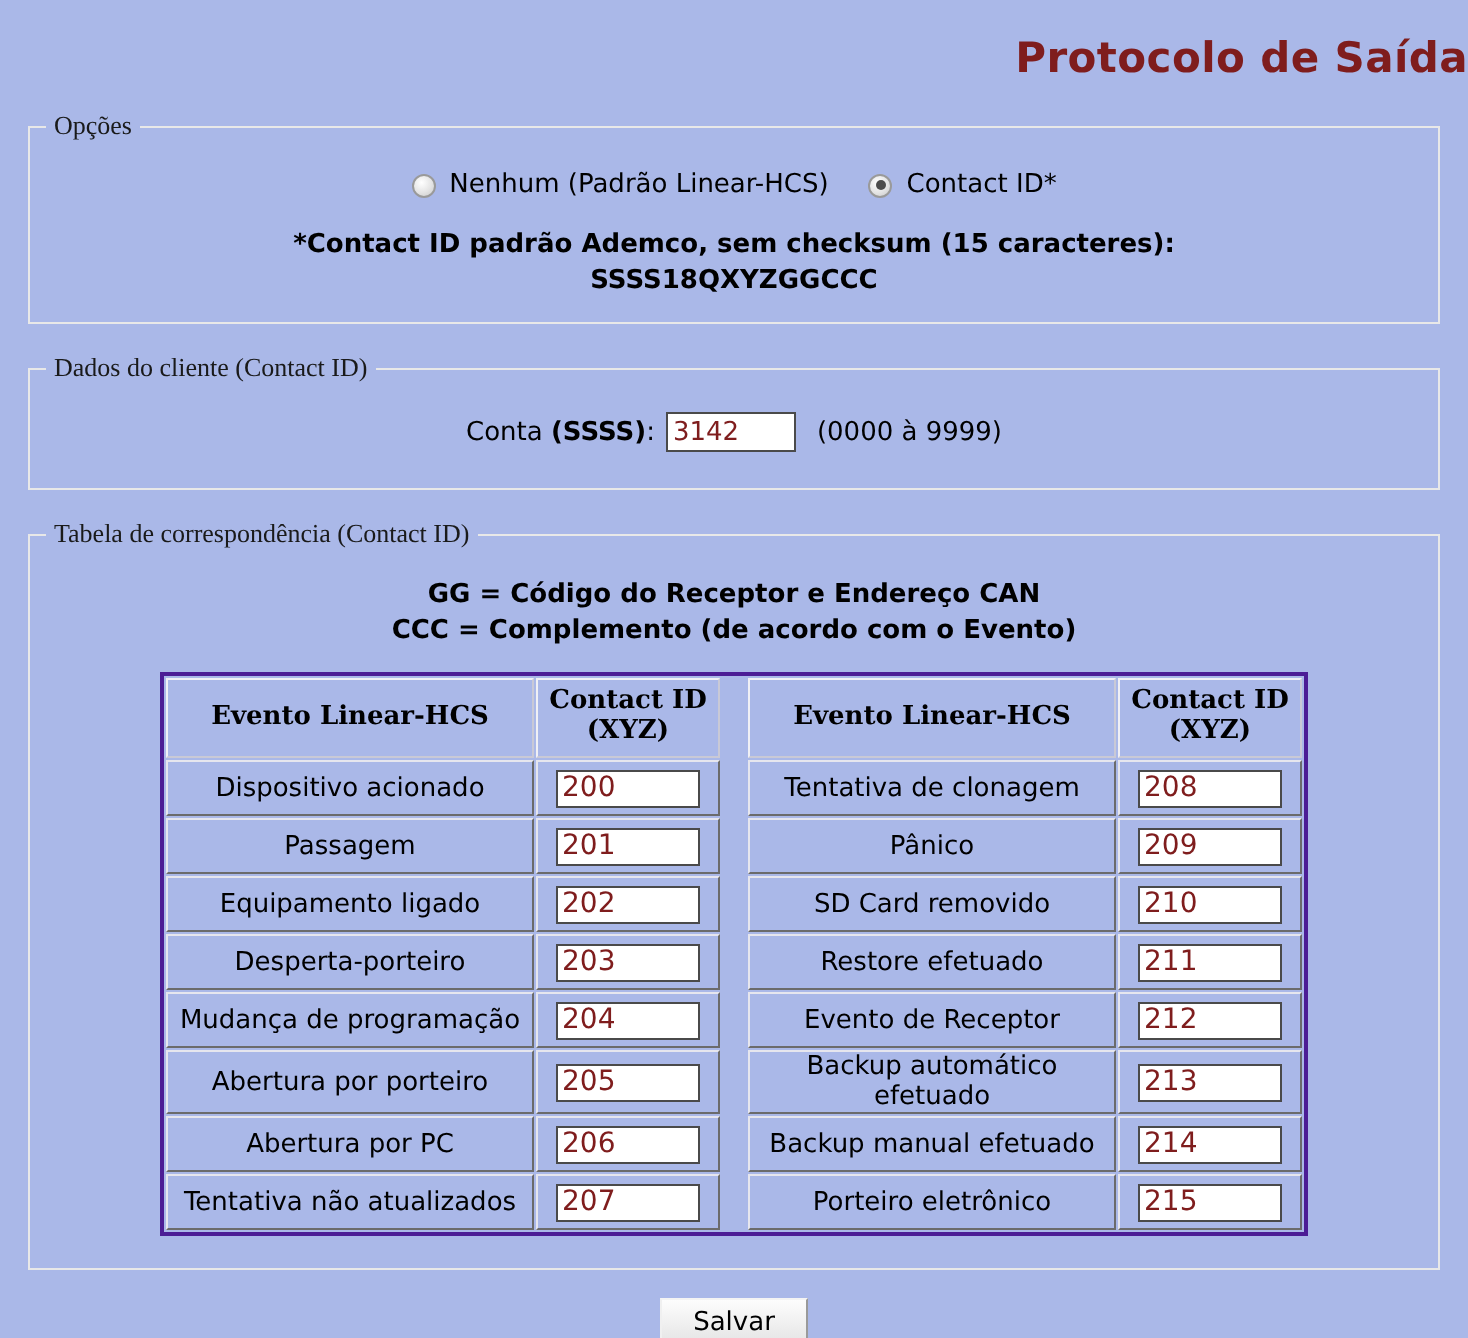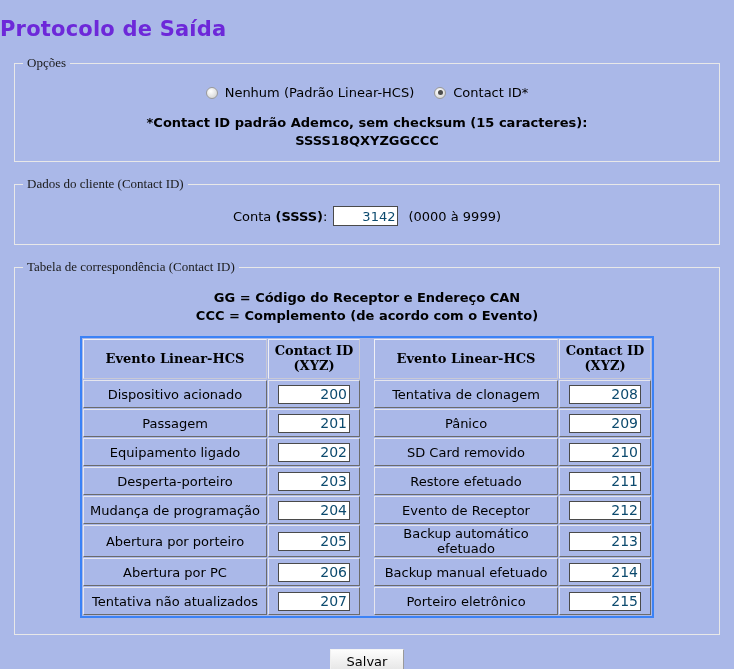--- a/index.html
+++ b/index.html
@@ -15,22 +15,22 @@
     color: #000000;
     overflow: hidden;
   }
   .page {
     position: relative;
     width: 734px;
     height: 669px;
     box-sizing: border-box;
   }
   .page-title {
-    text-align: left;
-    color: #6d28d9;
+    text-align: right;
+    color: #7f1d1d;
     font-family: "DejaVu Sans", sans-serif;
     font-weight: bold;
     font-size: 21px;
     letter-spacing: 0.2px;
     padding-top: 17px;
     margin: 0 0 14px 0;
   }
   fieldset.group {
     border: 1px solid #e8e8e8;
     margin: 0 14px 14px 14px;
@@ -98,27 +98,26 @@
     justify-content: center;
     align-items: center;
     gap: 6px;
     padding: 6px 0 8px 0;
     font-size: 13px;
   }
   .conta-label b { font-weight: bold; }
   input.txt {
     font-family: "DejaVu Sans", sans-serif;
     font-size: 13px;
-    color: #0c4a6e;
+    color: #7f1d1d;
     background: #ffffff;
     border: 1px solid #4a4a4a;
     padding: 1px 2px;
     box-sizing: border-box;
     height: 20px;
-    text-align: right;
   }
   input.conta-input { width: 65px; }
   .range-hint { margin-left: 4px; }
   
   .legend-lines {
     text-align: center;
     font-weight: bold;
     font-size: 13px;
     line-height: 1.35;
     margin: 6px 0 12px 0;
@@ -126,21 +125,21 @@
   .legend-lines span { display: block; }
   .tbl-wrap {
     display: flex;
     justify-content: center;
     padding-bottom: 6px;
   }
   table.corr {
     border-collapse: separate;
     border-spacing: 1px;
     background: transparent;
-    border: 2px solid #3b82f6;
+    border: 2px solid #4c1d95;
   }
   table.corr td {
     background: #aab8e8;
     padding: 0;
   }
   td.cell {
     border-top: 1px solid #e6e6ee;
     border-left: 1px solid #e6e6ee;
     border-right: 1px solid #6b6b6b;
     border-bottom: 1px solid #6b6b6b;

